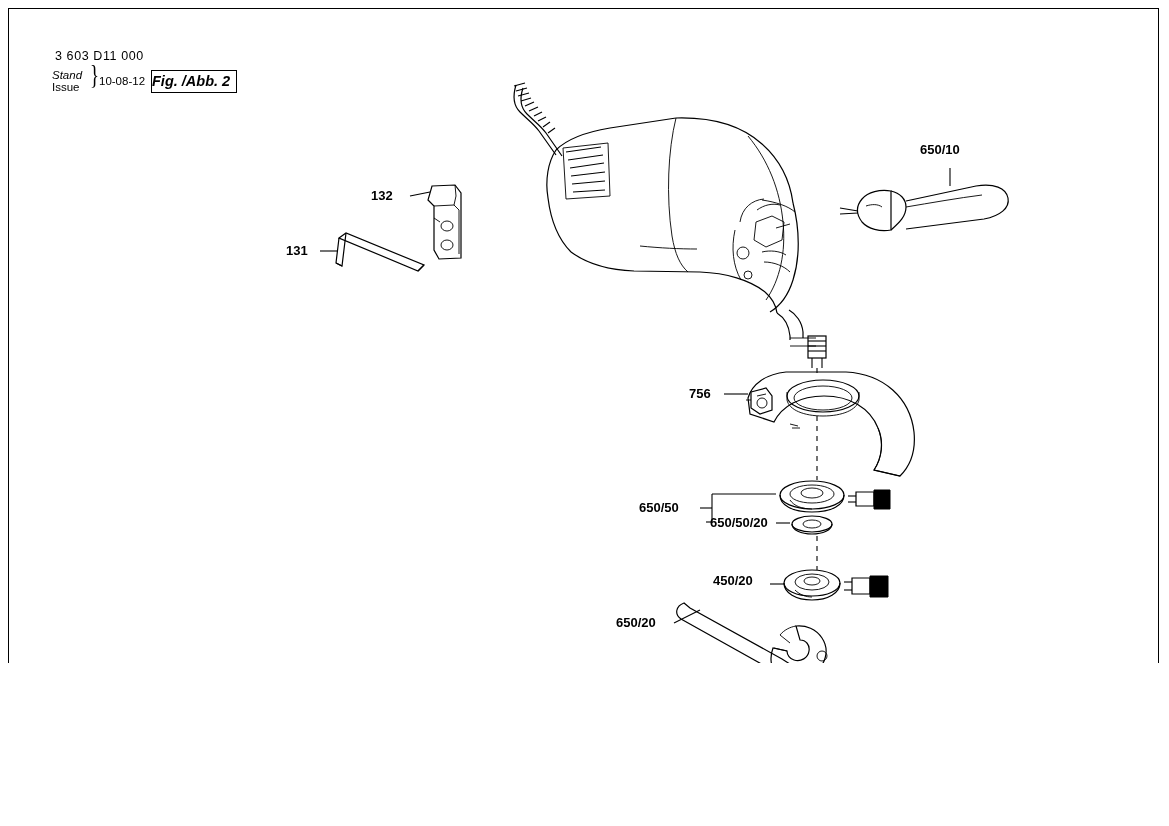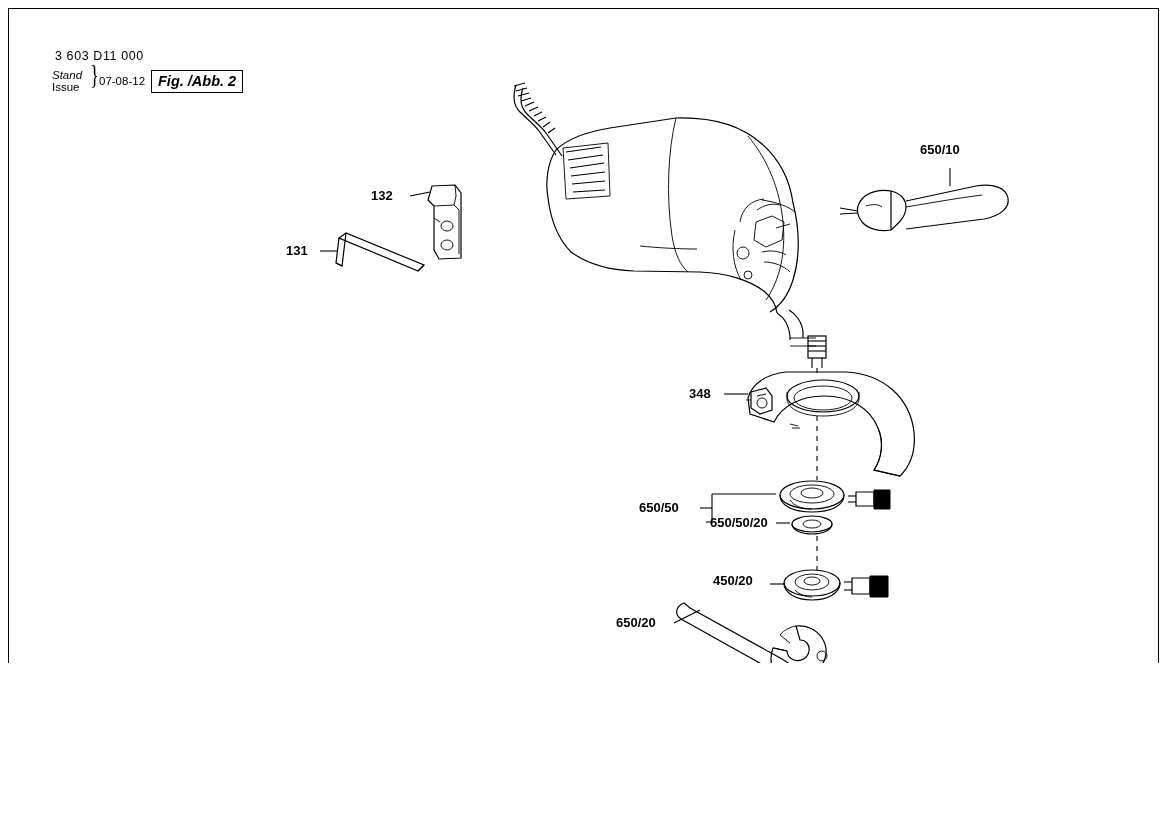--- a/index.html
+++ b/index.html
@@ -65,21 +65,21 @@
     position: absolute;
     left: 99px;
     top: 75px;
     font-size: 11.5px;
     white-space: nowrap;
   }
   .fig-box {
     position: absolute;
     left: 151px;
     top: 70px;
-    padding: 2px 6px 3px 6px;
+    padding: 2px 6px 3px 0;
     border: 1.6px solid #000;
     font-size: 14.5px;
     font-weight: bold;
     font-style: italic;
     white-space: nowrap;
   }
   .footer {
     position: absolute;
     left: 55px;
     top: 714px;
@@ -110,21 +110,21 @@
 <body>
 
 <div id="page">
 
   <div class="frame"></div>
 
   <div class="hdr-partno">3 603 D11 000</div>
   <div class="hdr-stand">Stand</div>
   <div class="hdr-issue">Issue</div>
   <div class="brace">}</div>
-  <div class="hdr-date">07-08-12</div>
+  <div class="hdr-date">10-08-12</div>
   <div class="fig-box">Fig. /Abb. 2</div>
 
   <svg class="art" viewBox="0 0 1169 826">
 
     <g>
       <path class="pt" d="M516 85 C 512 98 514 106 520 112 C 527 119 534 124 539 131 L 556 155"></path>
       <path class="pt" d="M523 88 C 519 100 521 108 527 114 C 534 121 541 126 546 133 L 562 156"></path>
       <path class="ln" d="M514 86 L 525 83"></path>
       <path class="ln" d="M516 91 L 527 88"></path>
       <path class="ln" d="M518 96 L 529 93"></path>
@@ -294,20 +294,20 @@
 
       <path class="ln" d="M770 584 L 784 584"></path>
 
       <path class="ln" d="M674 623 L 700 610"></path>
     </g>
   </svg>
 
   <div class="label" style="left:371px; top:188px;text-align:right;">132</div>
   <div class="label" style="left:286px; top:243px;">131</div>
   <div class="label" style="left:920px; top:142px;">650/10</div>
-  <div class="label" style="left:689px; top:386px;">348</div>
+  <div class="label" style="left:689px; top:386px;">756</div>
   <div class="label" style="left:639px; top:500px;">650/50</div>
   <div class="label" style="left:710px; top:515px;">650/50/20</div>
   <div class="label" style="left:713px; top:573px;">450/20</div>
   <div class="label" style="left:616px; top:615px;">650/20</div>
 
 
 </div>
 
 </body></html>

